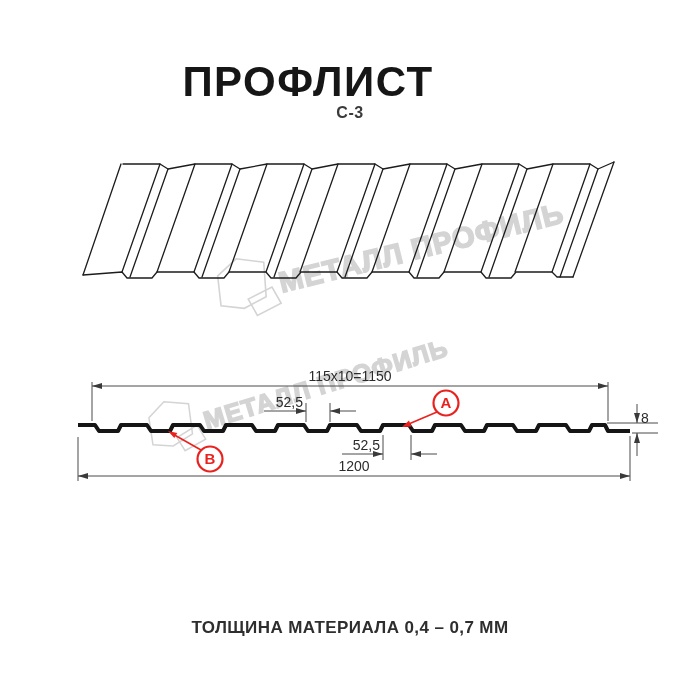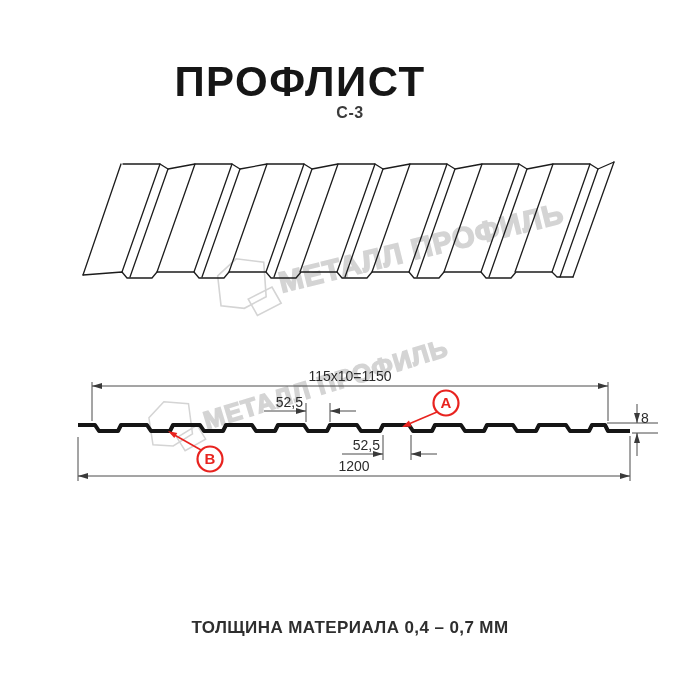--- a/index.html
+++ b/index.html
@@ -1,19 +1,19 @@
 <!DOCTYPE html>
 <html><head>
 <meta charset="utf-8">
 <style>
   html,body{margin:0;padding:0;background:#ffffff;}
   .page{position:relative;width:700px;height:700px;background:#ffffff;overflow:hidden;
         font-family:"Liberation Sans", sans-serif;}
   .title{position:absolute;top:58px;left:0;width:600px;text-align:center;
-         font-size:42px;font-weight:800;letter-spacing:1.5px;color:#161616;}
+         font-size:42px;font-weight:800;letter-spacing:1.5px;color:#161616;padding-left:8px;}
   .subtitle{position:absolute;top:104px;left:0;width:700px;text-align:center;
          font-size:16px;font-weight:600;letter-spacing:.5px;color:#3a3a3a;}
   .footnote{position:absolute;top:618px;left:0;width:700px;text-align:center;
          font-size:17px;font-weight:600;letter-spacing:.4px;color:#2e2e2e;}
   svg{position:absolute;left:0;top:0;}
   .dimtxt{font-family:"Liberation Sans", sans-serif;font-size:14px;fill:#2b2b2b;}
   .wmtxt{font-family:"Liberation Sans", sans-serif;font-weight:700;fill:#d4d4d4;letter-spacing:1px;}
   .callout{font-family:"Liberation Sans", sans-serif;font-size:15px;font-weight:600;fill:#e8231f;}
 </style>
 </head>

